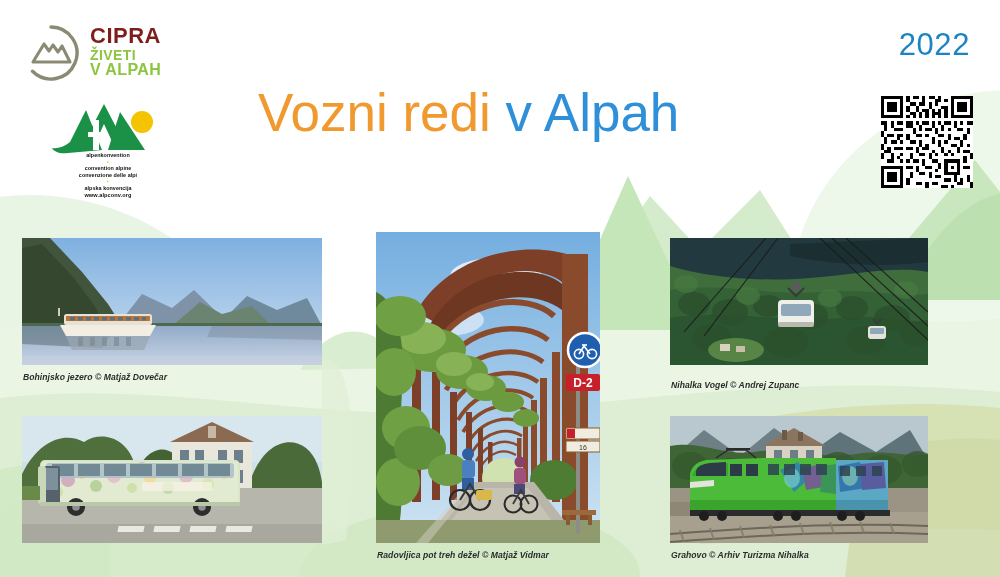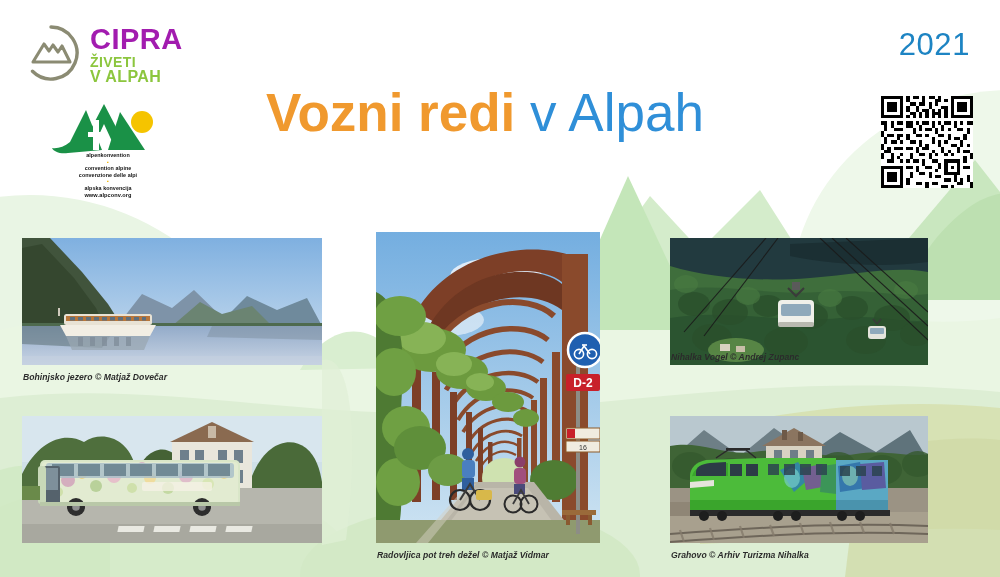--- a/index.html
+++ b/index.html
@@ -27,21 +27,21 @@
     position: absolute;
     left: 22px; top: 24px;
     width: 160px; height: 60px;
   }
   .cipra-mark { position: absolute; left: 0; top: 0; width: 58px; height: 58px; }
   .cipra-text {
     position: absolute; left: 68px; top: 1px;
     line-height: 1.03;
   }
   .cipra-l1 {
-    font-size: 29px; font-weight: bold; color: #a21caf;
+    font-size: 22px; font-weight: bold; color: #7f1d1d;
     letter-spacing: 0.5px; display: block;
   }
   .cipra-l2 {
     font-size: 14px; font-weight: bold; color: #8cc63e;
     letter-spacing: 0.4px; display: block;
   }
   .cipra-l3 {
     font-size: 16px; font-weight: bold; color: #8cc63e;
     letter-spacing: 0.4px; display: block;
   }
@@ -67,21 +67,21 @@
   .alpconv-text .dot { color: #f2b705; }
   .alpconv-text .url { font-size: 5.6px; letter-spacing: 0.1px; }
 
   .poster-title {
     position: absolute;
     left: 258px; top: 86px;
     font-size: 53px;
     line-height: 1;
     white-space: nowrap;
   }
-  .title-a { color: #f0992e; font-weight: bold; margin-left: 8px; }
+  .title-a { color: #f0992e; font-weight: normal; }
   .title-b { color: #2f8fd8; font-weight: normal; }
 
   .year {
     position: absolute;
     right: 30px; top: 27px;
     font-size: 31px;
     color: #1d84c3;
     letter-spacing: 0.6px;
   }
 
@@ -113,21 +113,21 @@
     font-size: 8.6px;
     font-style: italic;
     font-weight: bold;
     color: #2b2b2b;
     white-space: nowrap;
     letter-spacing: 0.05px;
   }
   .cap-lake  { left: 23px;  top: 372px; }
   .cap-bus   { left: 23px;  top: 550px; }
   .cap-bike  { left: 377px; top: 550px; }
-  .cap-cable { left: 671px; top: 352px; }
+  .cap-cable { left: 671px; top: 380px; }
   .cap-train { left: 671px; top: 550px; }
 </style>
 </head>
 <body>
 
 <div id="poster">
 
   <div class="bg-layer">
     <svg class="bg-svg" viewBox="0 0 1000 577" preserveAspectRatio="none">
 
@@ -195,21 +195,21 @@
             <span>alpska konvencija</span>
           </span>
         <span class="url">www.alpconv.org</span>
       </div>
     </div>
 
     <div class="poster-title">
       <span class="title-a">Vozni redi</span><span class="title-b"> v Alpah</span>
     </div>
 
-    <div class="year">2021</div>
+    <div class="year">2022</div>
 
     <div class="qr-box">
       <svg class="qr-svg" viewBox="0 0 29 29" shape-rendering="crispEdges">
         <rect width="29" height="29" fill="#ffffff"></rect>
         <g fill="#000000">
 
           <rect x="0" y="0" width="7" height="1"></rect>
             <rect x="0" y="6" width="7" height="1"></rect>
           <rect x="0" y="0" width="1" height="7"></rect>
             <rect x="6" y="0" width="1" height="7"></rect>

